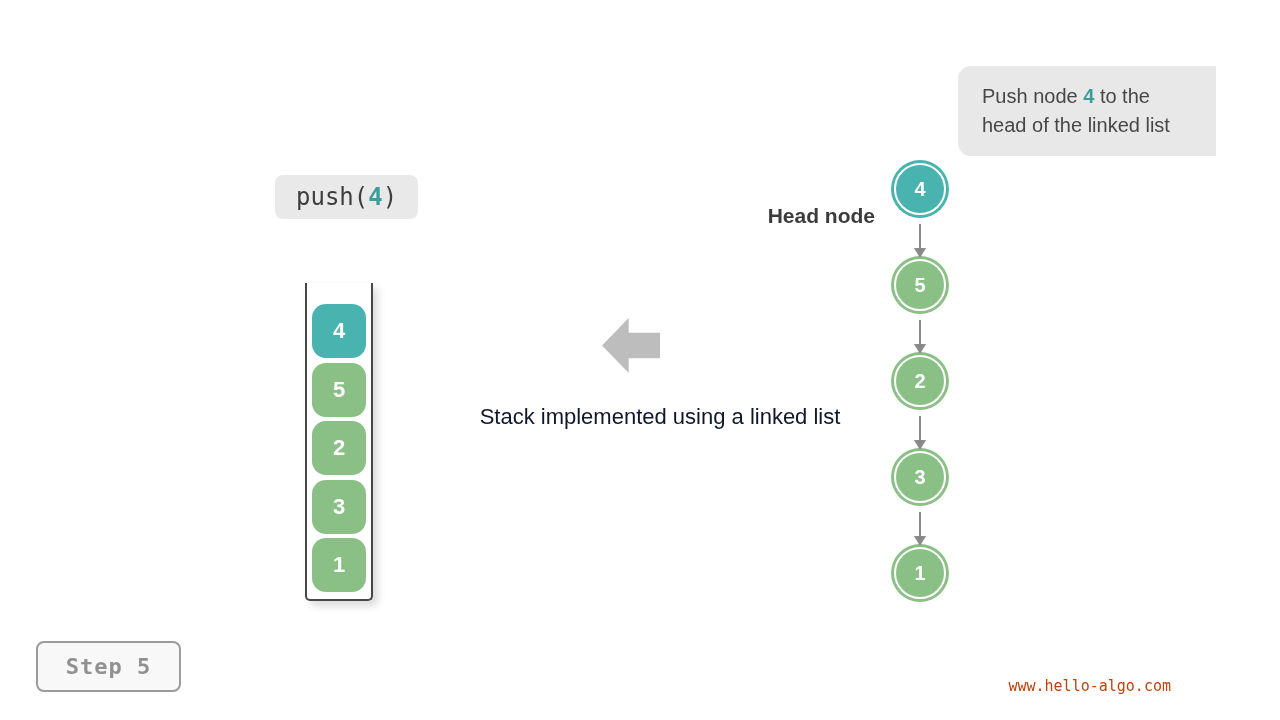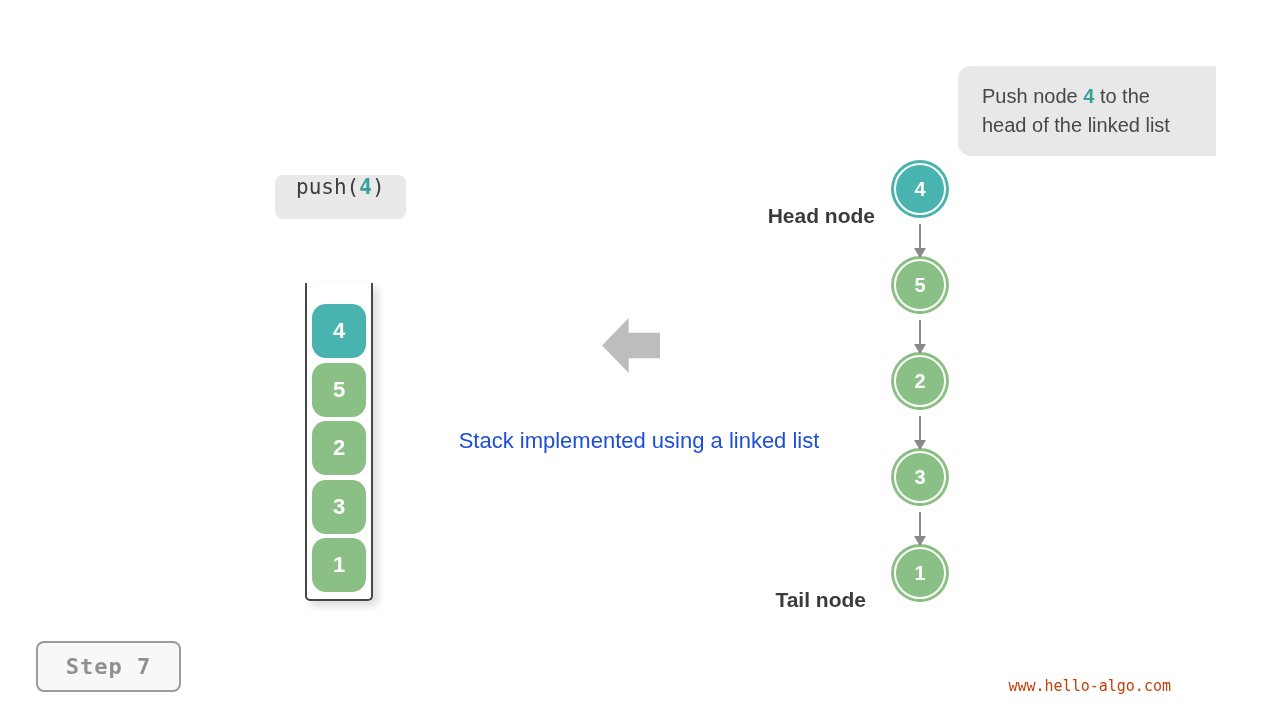--- a/index.html
+++ b/index.html
@@ -31,24 +31,24 @@
 
   
   .op {
     position: absolute;
     left: 275px;
     top: 175px;
     height: 44px;
     border-radius: 8px;
     background: #e9e9e9;
     display: inline-flex;
-    align-items: flex-start;
+    align-items: center;
     padding: 0 21px;
     font-family: "DejaVu Sans Mono", monospace;
-    font-size: 21px;
+    font-size: 24px;
     color: #3d3d3d;
   }
 
   
   .stack {
     position: absolute;
     left: 305px;
     top: 283px;
     width: 68px;
     height: 318px;
@@ -86,27 +86,26 @@
     top: 318px;
     width: 58px;
     height: 55px;
     background: #bdbdbd;
     clip-path: polygon(0% 50%, 46% 0%, 46% 27%, 100% 27%, 100% 73%, 46% 73%, 46% 100%);
   }
 
   
   .caption {
     position: absolute;
-    left: 389px;
+    left: 410px;
     top: 404px;
     width: 500px;
     text-align: center;
     font-size: 22px;
-    color: #1d4ed8;
-    margin-top: 24px;
+    color: #0f172a;
   }
 
   
   .hlabel {
     position: absolute;
     text-align: right;
     font-size: 21px;
     font-weight: bold;
     color: #3b3b3b;
     width: 215px;
@@ -208,21 +207,20 @@
     <div class="sq green">5</div>
     <div class="sq green">2</div>
     <div class="sq green">3</div>
     <div class="sq green">1</div>
   </div>
 
   <div class="block-arrow"></div>
   <div class="caption">Stack implemented using a linked list</div>
 
   <div class="hlabel head">Head node</div>
-  <div class="hlabel tail">Tail node</div>
 
   <div class="node teal" style="top:163px">4</div>
   <div class="node green" style="top:259px">5</div>
   <div class="node green" style="top:355px">2</div>
   <div class="node green" style="top:451px">3</div>
   <div class="node green" style="top:547px">1</div>
 
   <div class="arrow" style="top:224px">
       <i class="line"></i>
       <i class="tri"></i>
@@ -233,17 +231,17 @@
     </div>
   <div class="arrow" style="top:416px">
       <i class="line"></i>
       <i class="tri"></i>
     </div>
   <div class="arrow" style="top:512px">
       <i class="line"></i>
       <i class="tri"></i>
     </div>
 
-  <div class="step">Step 7</div>
+  <div class="step">Step 5</div>
 
   <div class="watermark">www.hello-algo.com</div>
 
 </div>
 
 </body></html>

